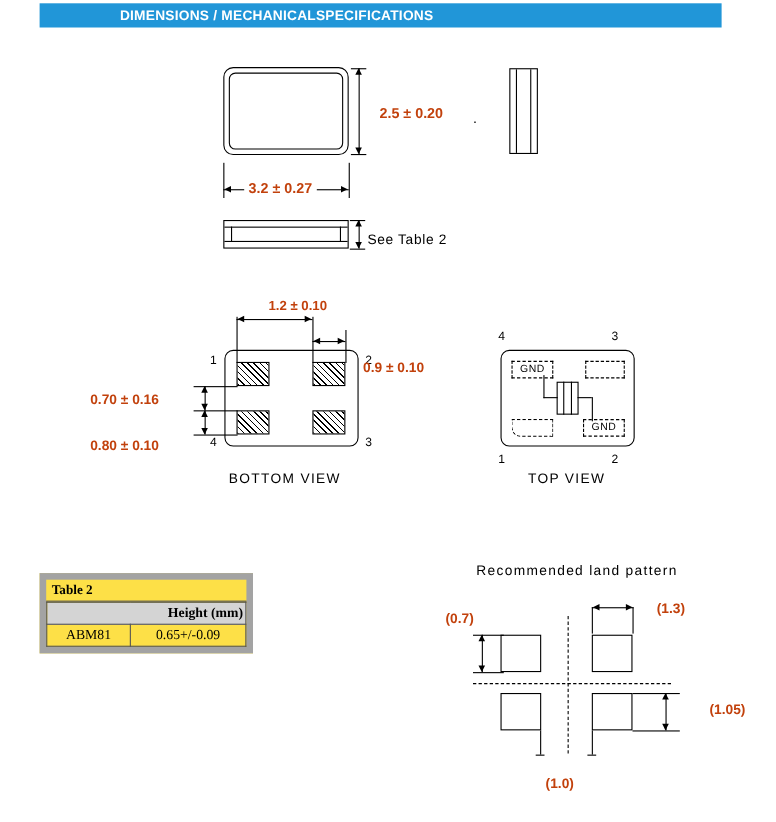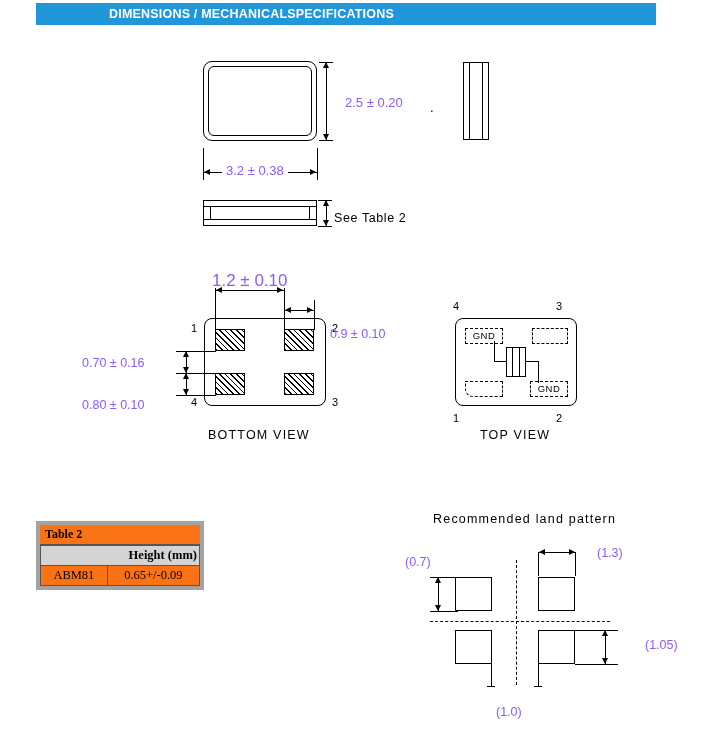--- a/index.html
+++ b/index.html
@@ -31,22 +31,22 @@
     font-size: 12.5px;
     font-weight: bold;
     letter-spacing: 0.2px;
     white-space: nowrap;
     margin-left: 47px;
   }
 
   
   .dim {
     position: absolute;
-    color: #8b5cf6;
-    font-weight: normal;
+    color: #c2410c;
+    font-weight: bold;
     font-family: "Liberation Sans", sans-serif;
     white-space: nowrap;
   }
   .lbl {
     position: absolute;
     color: #000;
     white-space: nowrap;
     font-family: "Liberation Sans", sans-serif;
   }
   .ln {
@@ -156,24 +156,24 @@
     position: absolute;
     border: 1px solid #000;
     box-sizing: border-box;
   }
 
   
   .table-wrap {
     position: absolute;
     left: 36px;
     top: 521px;
-    width: 168px;
-    border: 4px solid #a3a3a3;
-    box-sizing: border-box;
-    background: #f97316;
+    width: 194px;
+    border: 6px solid #a3a3a3;
+    box-sizing: border-box;
+    background: #fde047;
   }
   .table-title {
     font-family: "Liberation Serif", serif;
     font-weight: bold;
     font-size: 12px;
     padding: 2px 5px;
     border-bottom: 1px solid #555;
   }
   table.t2 {
     border-collapse: collapse;
@@ -263,21 +263,21 @@
 <div class="arrowhead-u" style="left:322.5px; top:62px;"></div>
 <div class="arrowhead-d" style="left:322.5px; top:134px;"></div>
 <div class="dim" style="left:345px; top:95px; font-size:13px;">2.5 ± 0.20</div>
 <div class="lbl" style="left:430px; top:100px; font-size:13px;">.</div>
 
 <div class="lnv" style="left:203px; top:148px; height:32px;"></div>
 <div class="lnv" style="left:317px; top:148px; height:32px;"></div>
 <div class="lnh" style="left:203px; top:172px; width:114px;"></div>
 <div class="arrowhead-l" style="left:204px; top:168.5px;"></div>
 <div class="arrowhead-r" style="left:310px; top:168.5px;"></div>
-<div class="dim" style="left:222px; top:163px; font-size:13px; background:#fff; padding:0 4px;">3.2 ± 0.38</div>
+<div class="dim" style="left:222px; top:163px; font-size:13px; background:#fff; padding:0 4px;">3.2 ± 0.27</div>
 
 <div class="pkg-side">
   <div class="pkg-side-l"></div>
   <div class="pkg-side-r"></div>
 </div>
 
 <div class="pkg-front">
   <div class="pkg-front-t"></div>
   <div class="pkg-front-b"></div>
   <div class="pkg-front-cl"></div>
@@ -299,21 +299,21 @@
 <div class="lbl" style="left:191px; top:322px; font-size:11px;">1</div>
 <div class="lbl" style="left:332px; top:322px; font-size:11px;">2</div>
 <div class="lbl" style="left:332px; top:396px; font-size:11px;">3</div>
 <div class="lbl" style="left:191px; top:396px; font-size:11px;">4</div>
 
 <div class="lnv" style="left:215px; top:288px; height:42px;"></div>
 <div class="lnv" style="left:284px; top:288px; height:42px;"></div>
 <div class="lnh" style="left:215px; top:290px; width:69px;"></div>
 <div class="arrowhead-l" style="left:216px; top:286.5px;"></div>
 <div class="arrowhead-r" style="left:277px; top:286.5px;"></div>
-<div class="dim" style="left:212px; top:271px; font-size:17px;">1.2 ± 0.10</div>
+<div class="dim" style="left:244px; top:271px; font-size:12px;">1.2 ± 0.10</div>
 
 <div class="lnv" style="left:314px; top:300px; height:30px;"></div>
 <div class="lnh" style="left:284px; top:310px; width:30px;"></div>
 <div class="arrowhead-l" style="left:285px; top:306.5px;"></div>
 <div class="arrowhead-r" style="left:307px; top:306.5px;"></div>
 <div class="dim" style="left:330px; top:296px; font-size:12.5px;margin-top:31px;">0.9 ± 0.10</div>
 
 <div class="lnh" style="left:176px; top:351px; width:40px;"></div>
 <div class="lnh" style="left:176px; top:373px; width:40px;"></div>
 <div class="lnv" style="left:186px; top:351px; height:22px;"></div>

